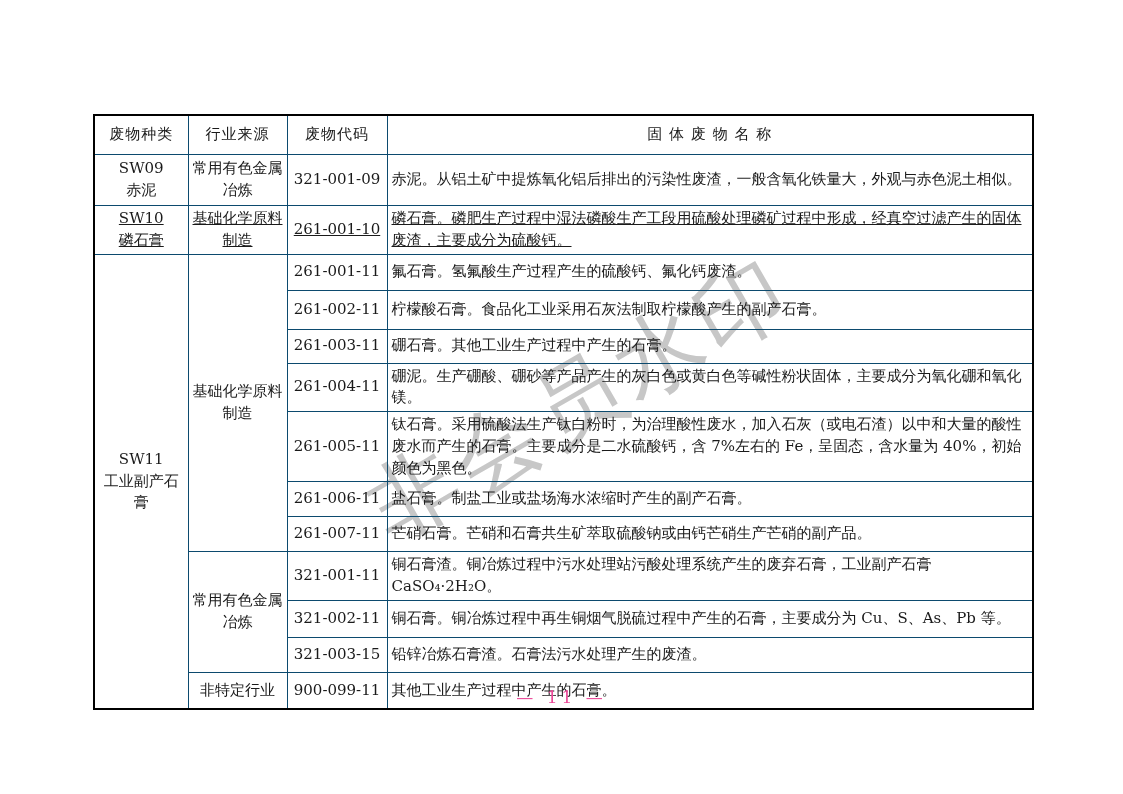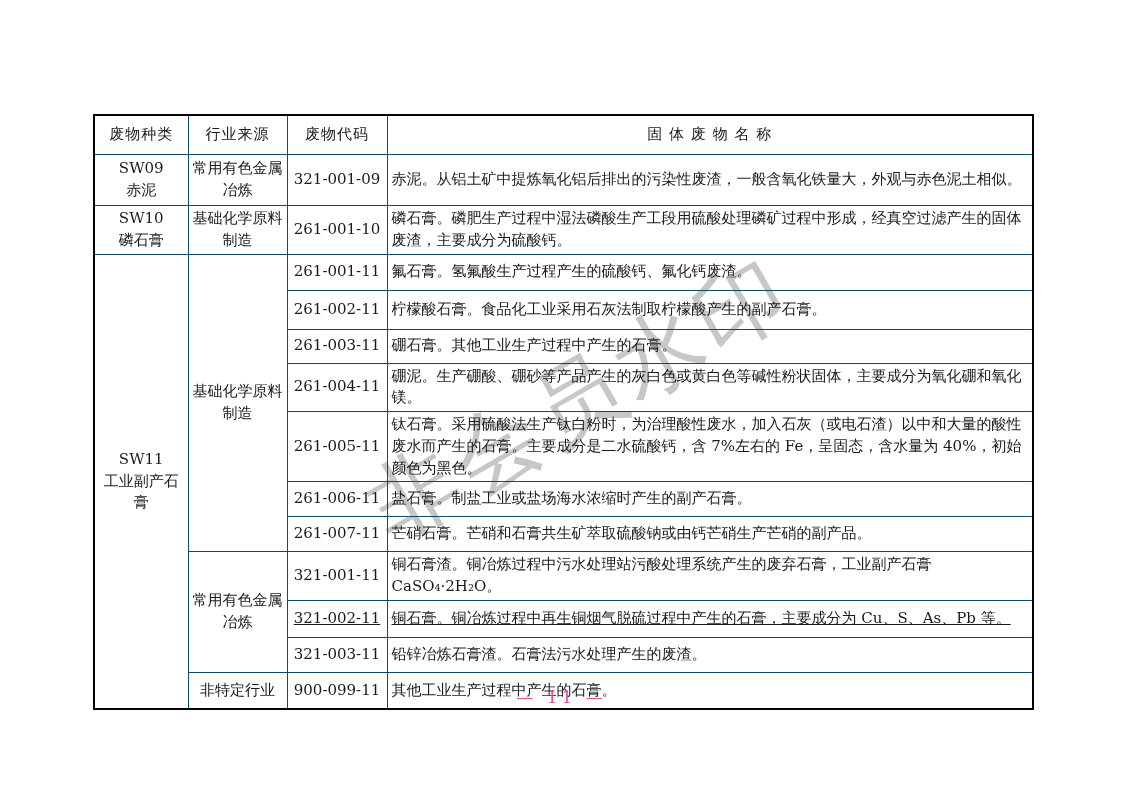--- a/index.html
+++ b/index.html
@@ -48,30 +48,30 @@
     letter-spacing:1px;
   }
   th.name-h{letter-spacing:0;}
   td.center{text-align:center;white-space:pre-line;}
   td.name{text-align:left;padding-left:5px;padding-right:5px;border-radius:14px;}
   .col-type{width:94px;}
   .col-ind{width:99px;}
   .col-code{width:100px;}
   .col-name{width:646px;}
   tr.r0{height:51px;}
-  tr.r1{height:48px;}
+  tr.r1{height:48px;text-decoration:underline;}
   tr.r2{height:36px;}
   tr.r3{height:39px;}
   tr.r4{height:34px;margin-left:12px;}
   tr.r5{height:35px;}
   tr.r6{height:52px;}
   tr.r7{height:35px;}
   tr.r8{height:35px;}
   tr.r9{height:38px;}
-  tr.r10{height:37px;text-decoration:underline;}
+  tr.r10{height:37px;}
   tr.r11{height:35px;}
   tr.r12{height:37px;}
   .page-number{
     position:absolute;
     left:0;right:0;
     top:687px;
     text-align:center;
     font-size:17px;
     letter-spacing:4px;
     color:#ec4899;
@@ -153,21 +153,21 @@
         <td class="center" rowspan="3">常用有色金属
 冶炼</td>
         <td class="center">321-001-11</td>
         <td class="name">铜石膏渣。铜冶炼过程中污水处理站污酸处理系统产生的废弃石膏，工业副产石膏 CaSO₄·2H₂O。</td>
       </tr>
       <tr class="r10">
         <td class="center">321-002-11</td>
         <td class="name">铜石膏。铜冶炼过程中再生铜烟气脱硫过程中产生的石膏，主要成分为 Cu、S、As、Pb 等。</td>
       </tr>
       <tr class="r11">
-        <td class="center">321-003-11</td>
+        <td class="center">321-003-15</td>
         <td class="name">铅锌冶炼石膏渣。石膏法污水处理产生的废渣。</td>
       </tr>
       <tr class="r12">
         <td class="center">非特定行业</td>
         <td class="center">900-099-11</td>
         <td class="name">其他工业生产过程中产生的石膏。</td>
       </tr>
     </tbody>
   </table>
 

